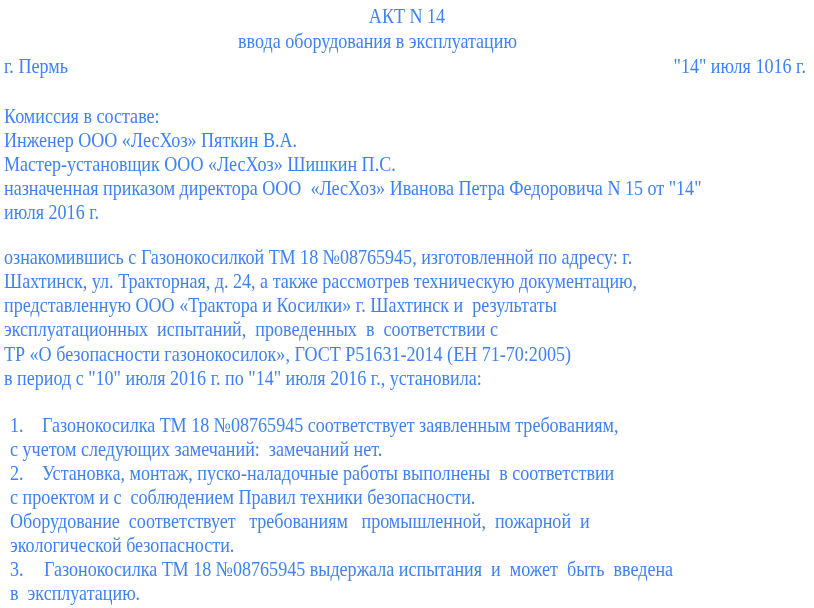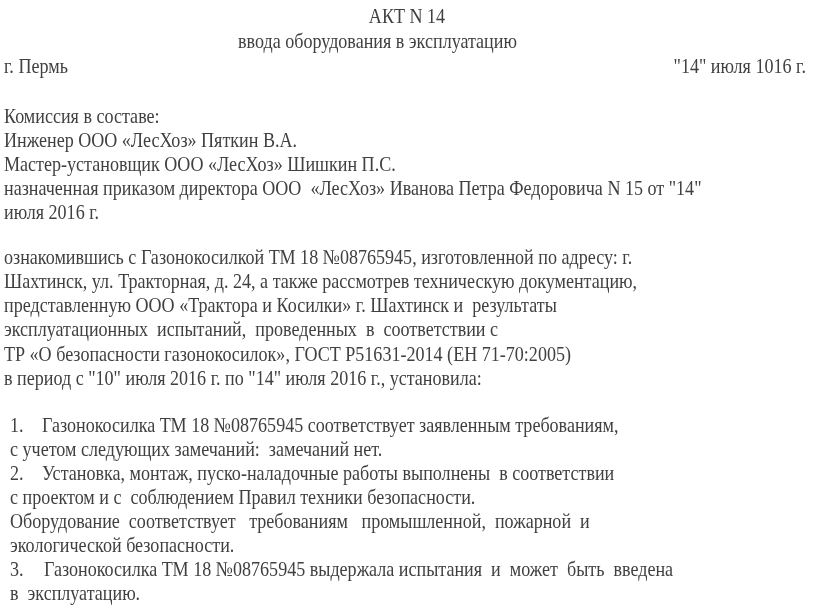--- a/index.html
+++ b/index.html
@@ -1,18 +1,18 @@
 <!DOCTYPE html>
 <html><head>
 <meta charset="utf-8">
 <style>
   html, body { margin: 0; padding: 0; background: #ffffff; }
   body { width: 814px; height: 608px; overflow: hidden; position: relative; }
   .doc { position: absolute; left: 0; top: 0; width: 814px; height: 608px;
-         font-family: "Liberation Serif", "DejaVu Serif", serif; color: #404040; font-size: 21px; }
+         font-family: "Liberation Serif", "DejaVu Serif", serif; color: #3b82f6; font-size: 21px; }
   .line { position: absolute; white-space: pre; line-height: 24px;
           transform-origin: left top; transform: scaleX(0.86); }
   .center { transform-origin: center top; }
   .right { transform-origin: right top; }
 </style>
 </head>
 <body>
 
 <div class="doc">
   <div class="line center" style="left:0;width:814px;text-align:center;top:4px;padding-left:0;">АКТ N 14</div>

